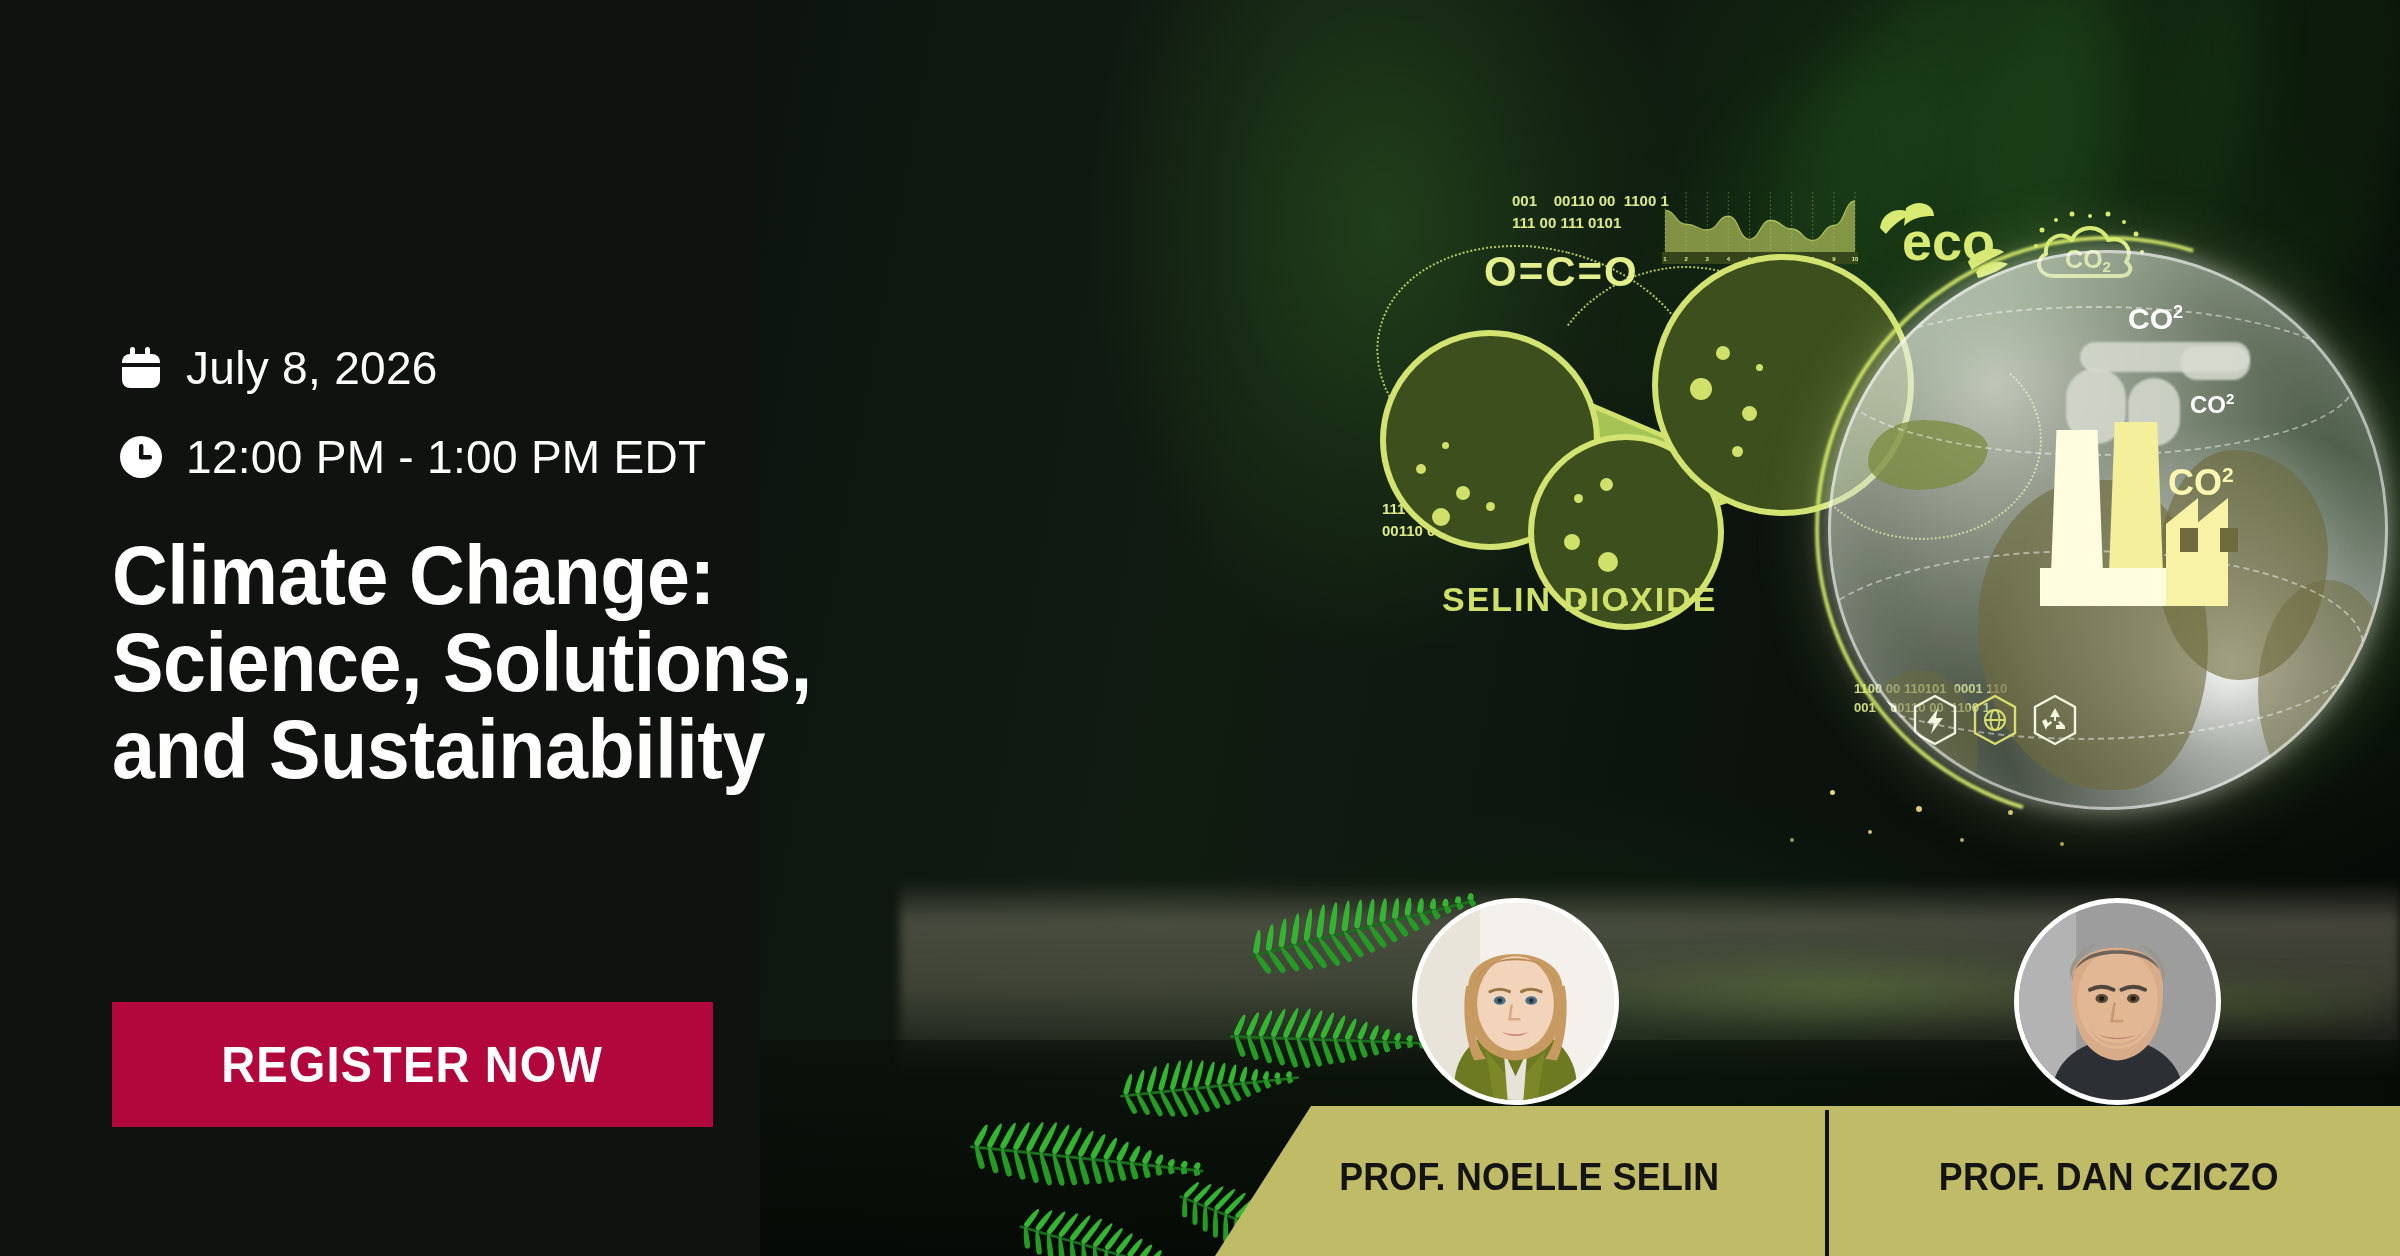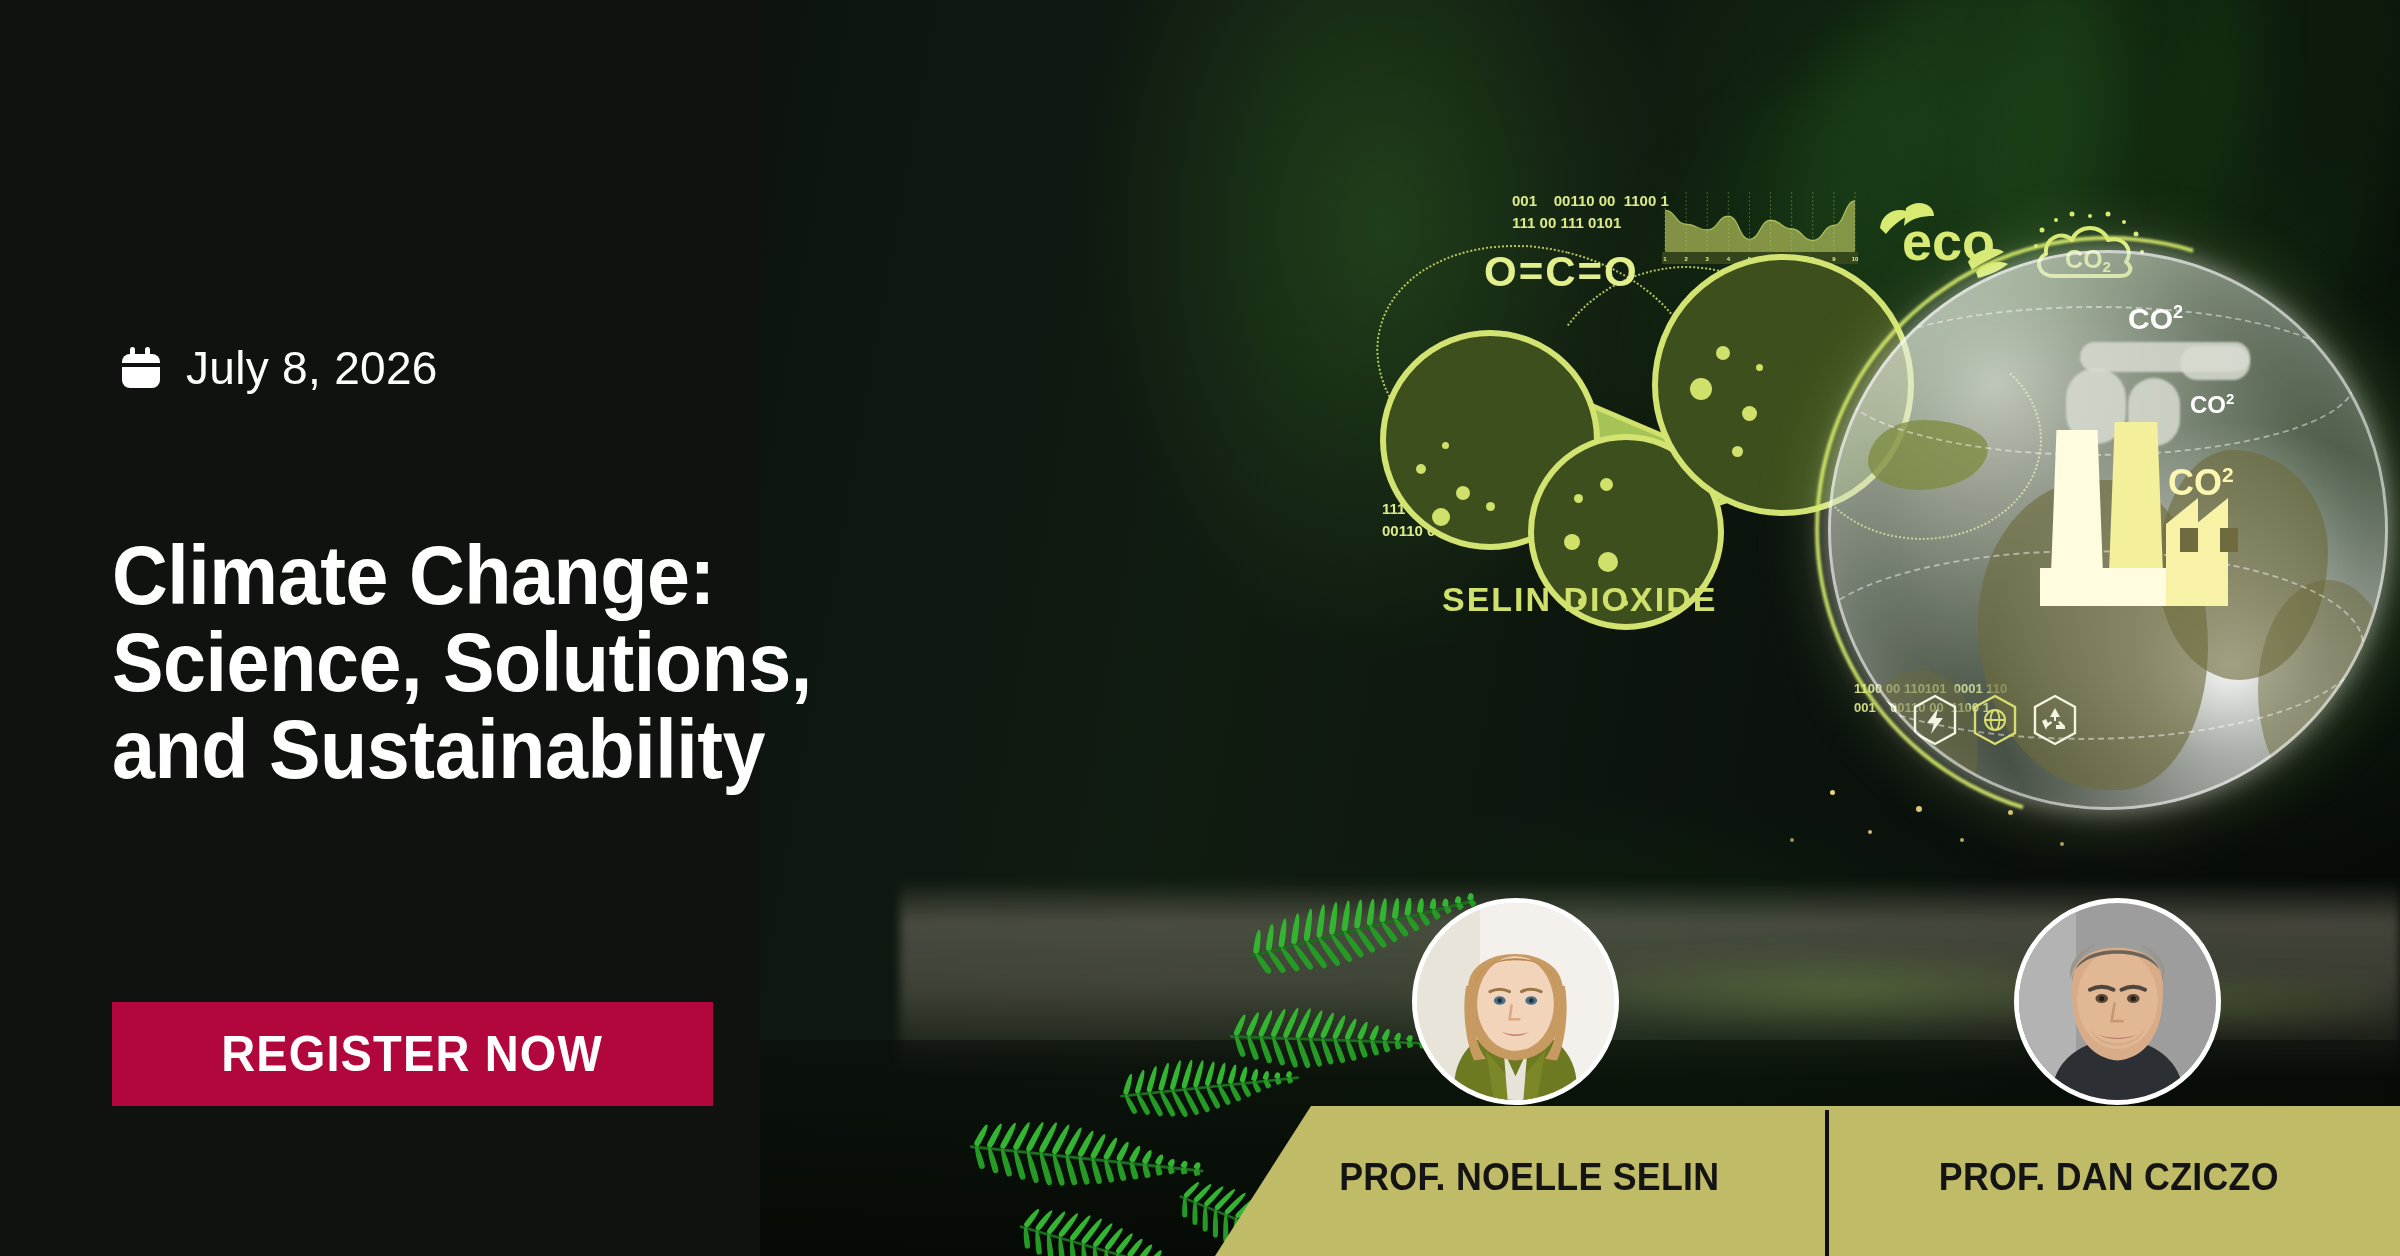--- a/index.html
+++ b/index.html
@@ -150,21 +150,21 @@
   }
 
   .headline{
     position:absolute;left:112px;top:532px;width:1080px;
     color:#ffffff;font-weight:700;font-size:84px;line-height:87px;
     letter-spacing:-.5px;font-family:"Liberation Sans", sans-serif;
     transform:scaleX(.92);transform-origin:left top;
   }
 
   .cta{
-    position:absolute;left:112px;top:1002px;width:601px;height:104px;
+    position:absolute;left:112px;top:1002px;width:601px;height:125px;
     background:#b1073c;display:flex;align-items:center;justify-content:center;
   }
   .cta-text{
     color:#ffffff;font-weight:700;font-size:50px;letter-spacing:1.2px;
     font-family:"Liberation Sans", sans-serif;transform:scaleX(.94);
   }
 
   
   .lead-pill{
     position:absolute;left:1455px;top:1021px;width:700px;height:85px;
@@ -601,20 +601,30 @@
       <span class="meta-ico">
         <svg width="46" height="46" viewBox="0 0 46 46">
           <rect x="12" y="2" width="5" height="12" rx="2.5" fill="#fff"></rect>
           <rect x="27" y="2" width="5" height="12" rx="2.5" fill="#fff"></rect>
           <rect x="4" y="9" width="38" height="34" rx="8" fill="#fff"></rect>
           <rect x="4" y="18" width="38" height="4" fill="#111"></rect>
         </svg>
       </span>
       <span class="meta-text">July 8, 2026</span>
     </div>
+    <div class="meta-row">
+      <span class="meta-ico">
+        <svg width="46" height="46" viewBox="0 0 46 46">
+          <circle cx="23" cy="23" r="21" fill="#fff"></circle>
+          <rect x="21" y="10" width="4.4" height="15" rx="2" fill="#111"></rect>
+          <rect x="21" y="21" width="13" height="4.4" rx="2" fill="#111"></rect>
+        </svg>
+      </span>
+      <span class="meta-text">12:00 PM - 1:00 PM EDT</span>
+    </div>
   </div>
 
   <div class="headline">
     <div>Climate Change:</div>
     <div>Science, Solutions,</div>
     <div>and Sustainability</div>
   </div>
 
   <div class="cta">
     <span class="cta-text">REGISTER NOW</span>

